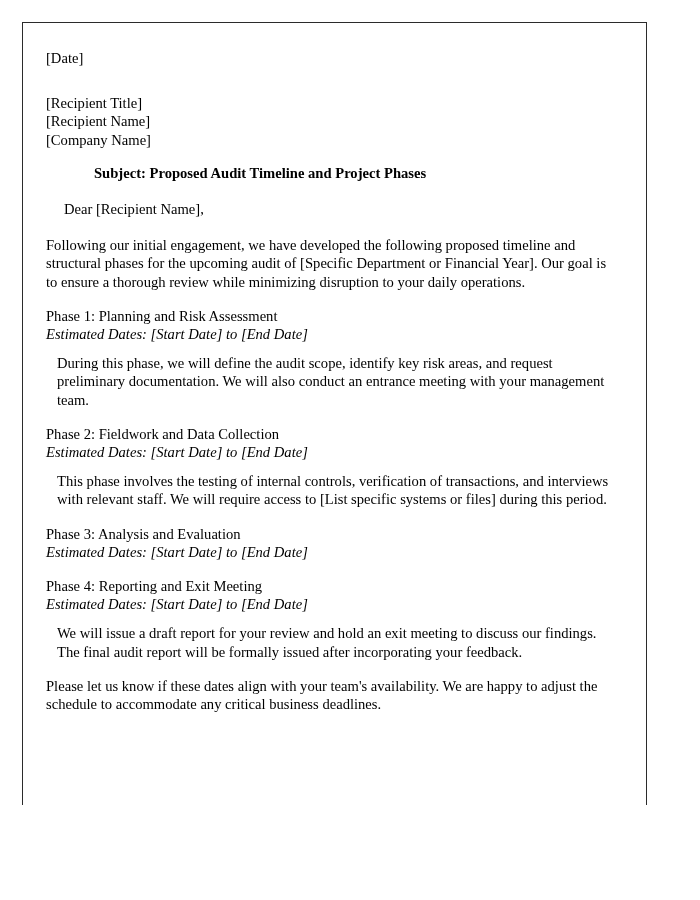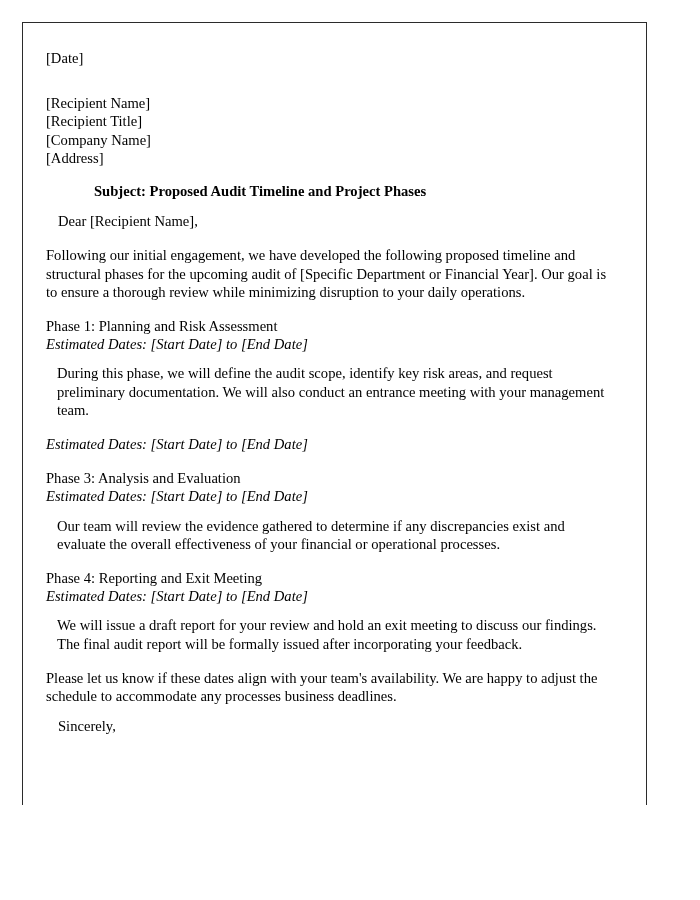--- a/index.html
+++ b/index.html
@@ -71,64 +71,63 @@
     font-style: italic;
     margin: 0;
   }
 
   .phase-text {
     margin: 11px;
   }
 
   .phase-block + .phase-block { margin-top: 16px; }
 
-  .salutation, .signoff, .signature-name { margin: 12px; }
+  .salutation, .signoff, .signature-name { margin: 18px; }
 </style>
 </head>
 <body>
 
 <div class="page-sheet">
   <div class="letter-body">
 
     <p class="para gap-none">[Date]</p>
 
     <div class="addr-block gap-lg">
+      <span class="line">[Recipient Title]</span>
       <span class="line">[Recipient Name]</span>
-      <span class="line">[Recipient Title]</span>
       <span class="line">[Company Name]</span>
-      <span class="line">[Address]</span>
     </div>
 
     <p class="para subject-line gap-sm">Subject: Proposed Audit Timeline and Project Phases</p>
 
     <p class="para salutation gap-md">Dear [Recipient Name],</p>
 
     <p class="para gap-md">Following our initial engagement, we have developed the following proposed timeline and structural phases for the upcoming audit of [Specific Department or Financial Year]. Our goal is to ensure a thorough review while minimizing disruption to your daily operations.</p>
 
     <div class="phase-block gap-md">
       <p class="phase-heading">Phase 1: Planning and Risk Assessment</p>
       <p class="phase-dates">Estimated Dates: [Start Date] to [End Date]</p>
       <p class="phase-text">During this phase, we will define the audit scope, identify key risk areas, and request preliminary documentation. We will also conduct an entrance meeting with your management team.</p>
     </div>
 
     <div class="phase-block">
+      <p class="phase-heading">Phase 2: Fieldwork and Data Collection</p>
       <p class="phase-dates">Estimated Dates: [Start Date] to [End Date]</p>
+      <p class="phase-text">This phase involves the testing of internal controls, verification of transactions, and interviews with relevant staff. We will require access to [List specific systems or files] during this period.</p>
     </div>
 
     <div class="phase-block">
       <p class="phase-heading">Phase 3: Analysis and Evaluation</p>
       <p class="phase-dates">Estimated Dates: [Start Date] to [End Date]</p>
-      <p class="phase-text">Our team will review the evidence gathered to determine if any discrepancies exist and evaluate the overall effectiveness of your financial or operational processes.</p>
     </div>
 
     <div class="phase-block">
       <p class="phase-heading">Phase 4: Reporting and Exit Meeting</p>
       <p class="phase-dates">Estimated Dates: [Start Date] to [End Date]</p>
       <p class="phase-text">We will issue a draft report for your review and hold an exit meeting to discuss our findings. The final audit report will be formally issued after incorporating your feedback.</p>
     </div>
 
-    <p class="para gap-md">Please let us know if these dates align with your team's availability. We are happy to adjust the schedule to accommodate any processes business deadlines.</p>
+    <p class="para gap-md">Please let us know if these dates align with your team's availability. We are happy to adjust the schedule to accommodate any critical business deadlines.</p>
 
-    <p class="para signoff gap-md">Sincerely,</p>
 
 
   </div>
 </div>
 
 </body></html>

